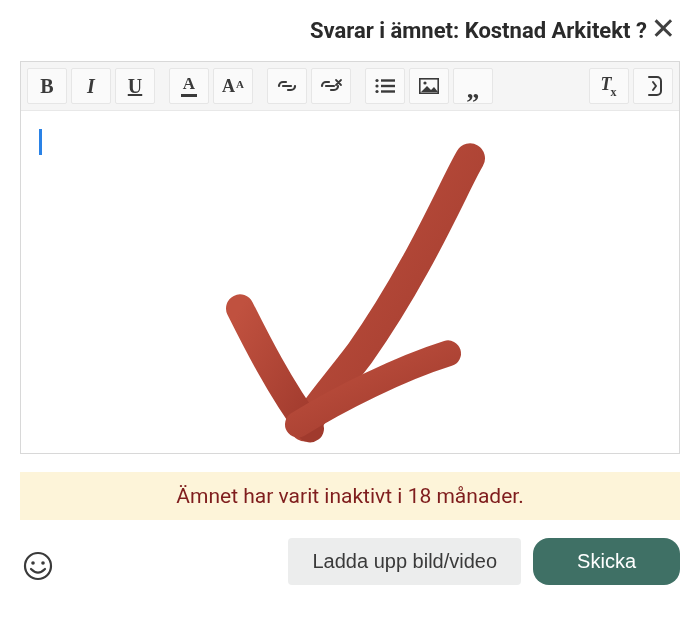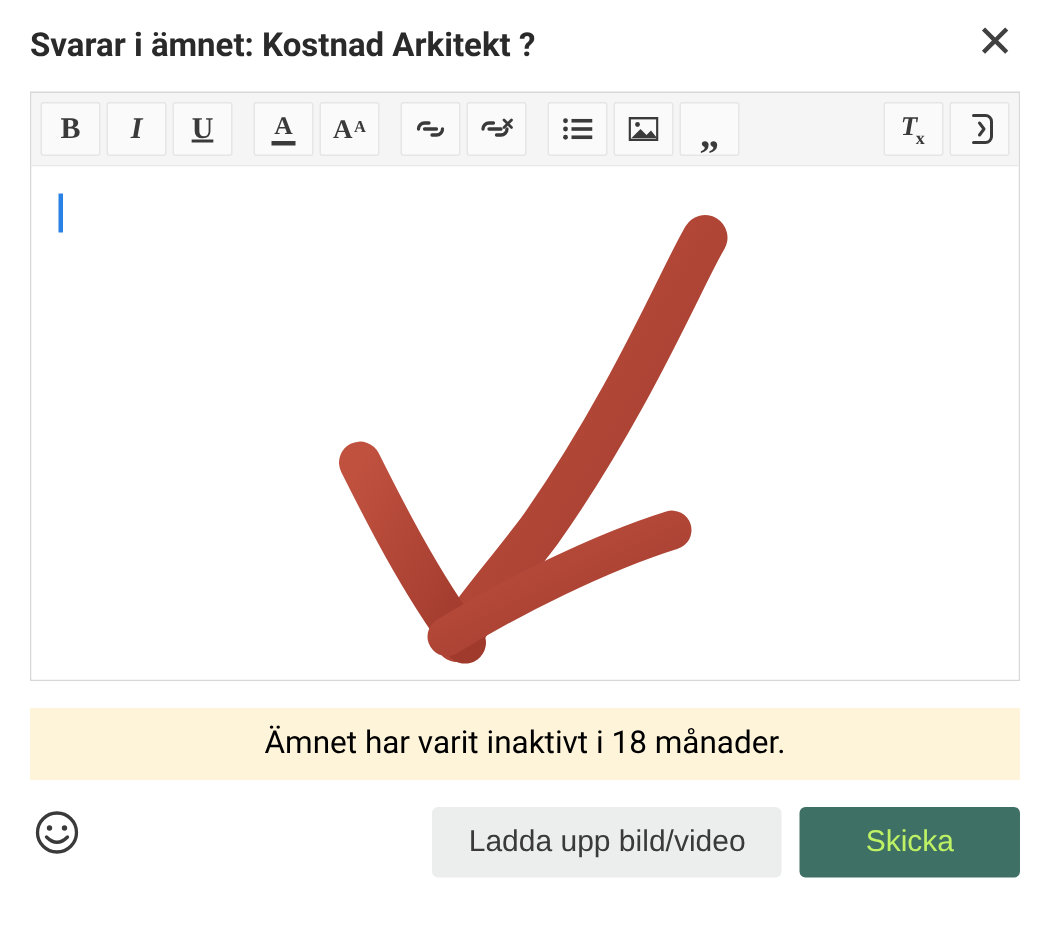--- a/index.html
+++ b/index.html
@@ -6,21 +6,21 @@
     body {
       font-family: -apple-system, BlinkMacSystemFont, "Segoe UI", Roboto, Helvetica, Arial, sans-serif;
       width: 700px;
       height: 625px;
       background: #fff;
       color: #2a2a2a;
       padding: 18px 20px;
     }
     .header {
       display: flex;
-      justify-content: space-between;
+      justify-content: flex-end;
       align-items: flex-start;
       margin-bottom: 18px;
     }
     .title {
       font-size: 22px;
       font-weight: 700;
       color: #2a2a2a;
     }
     .close-btn {
       font-size: 30px;
@@ -104,29 +104,29 @@
     .arrow {
       position: absolute;
       left: 50%;
       top: 50%;
       transform: translate(-50%, -48%);
       pointer-events: none;
     }
     .notice {
       margin-top: 18px;
       background: #fdf4d9;
-      color: #000000;
+      color: #7f1d1d;
       text-align: center;
       font-size: 21px;
       padding: 12px 10px;
     }
     .footer {
       margin-top: 18px;
       display: flex;
-      align-items: flex-start;
+      align-items: flex-end;
       gap: 12px;
     }
     .emoji-btn {
       width: 36px;
       height: 36px;
       background: none;
       border: none;
       cursor: pointer;
       color: #3a3a3a;
     }
@@ -136,24 +136,24 @@
       border: none;
       color: #3a3a3a;
       font-size: 20px;
       padding: 12px 24px;
       border-radius: 4px;
       cursor: pointer;
     }
     .send-btn {
       background: #3f7065;
       border: none;
-      color: #bef264;
+      color: #ffffff;
       font-size: 20px;
       padding: 12px 44px;
-      border-radius: 4px;
+      border-radius: 16px;
       cursor: pointer;
     }
   </style>
 </head>
 <body>
 
 <div class="header">
   <div class="title">Svarar i ämnet: Kostnad Arkitekt ?</div>
   <button class="close-btn">
     <span>✕</span>

